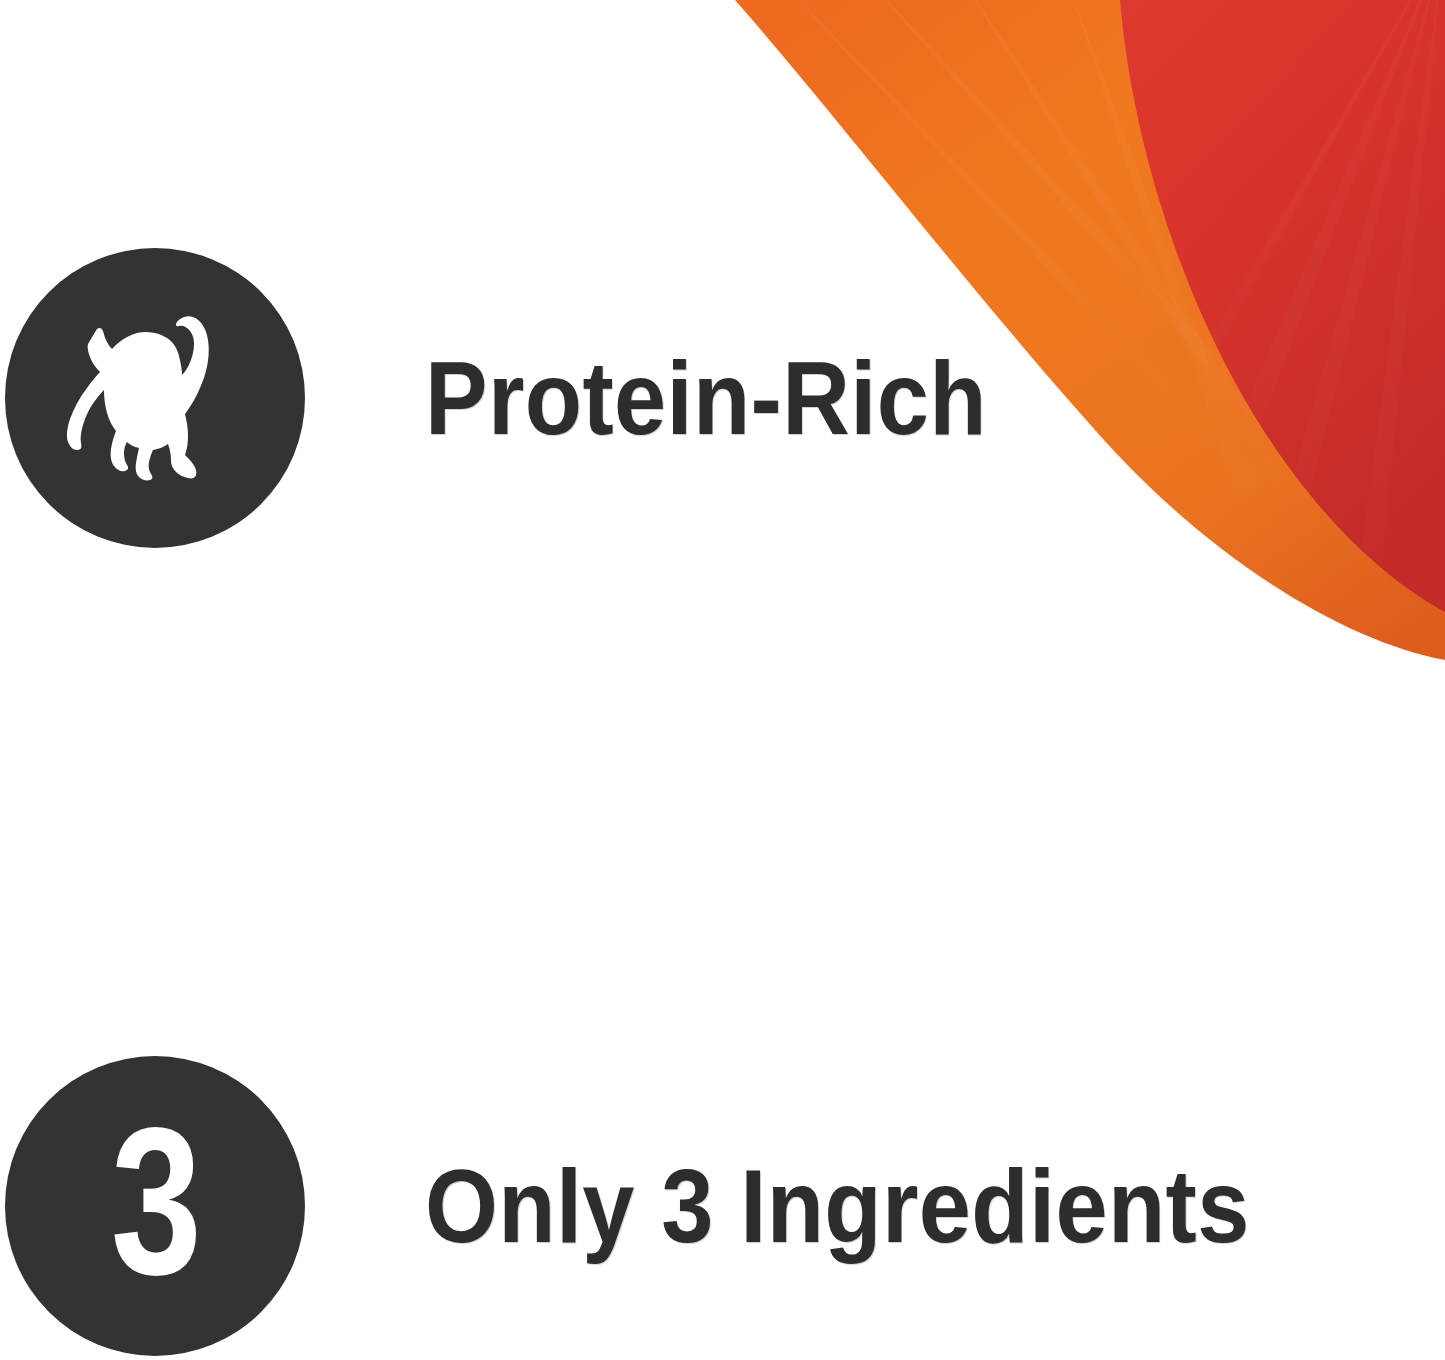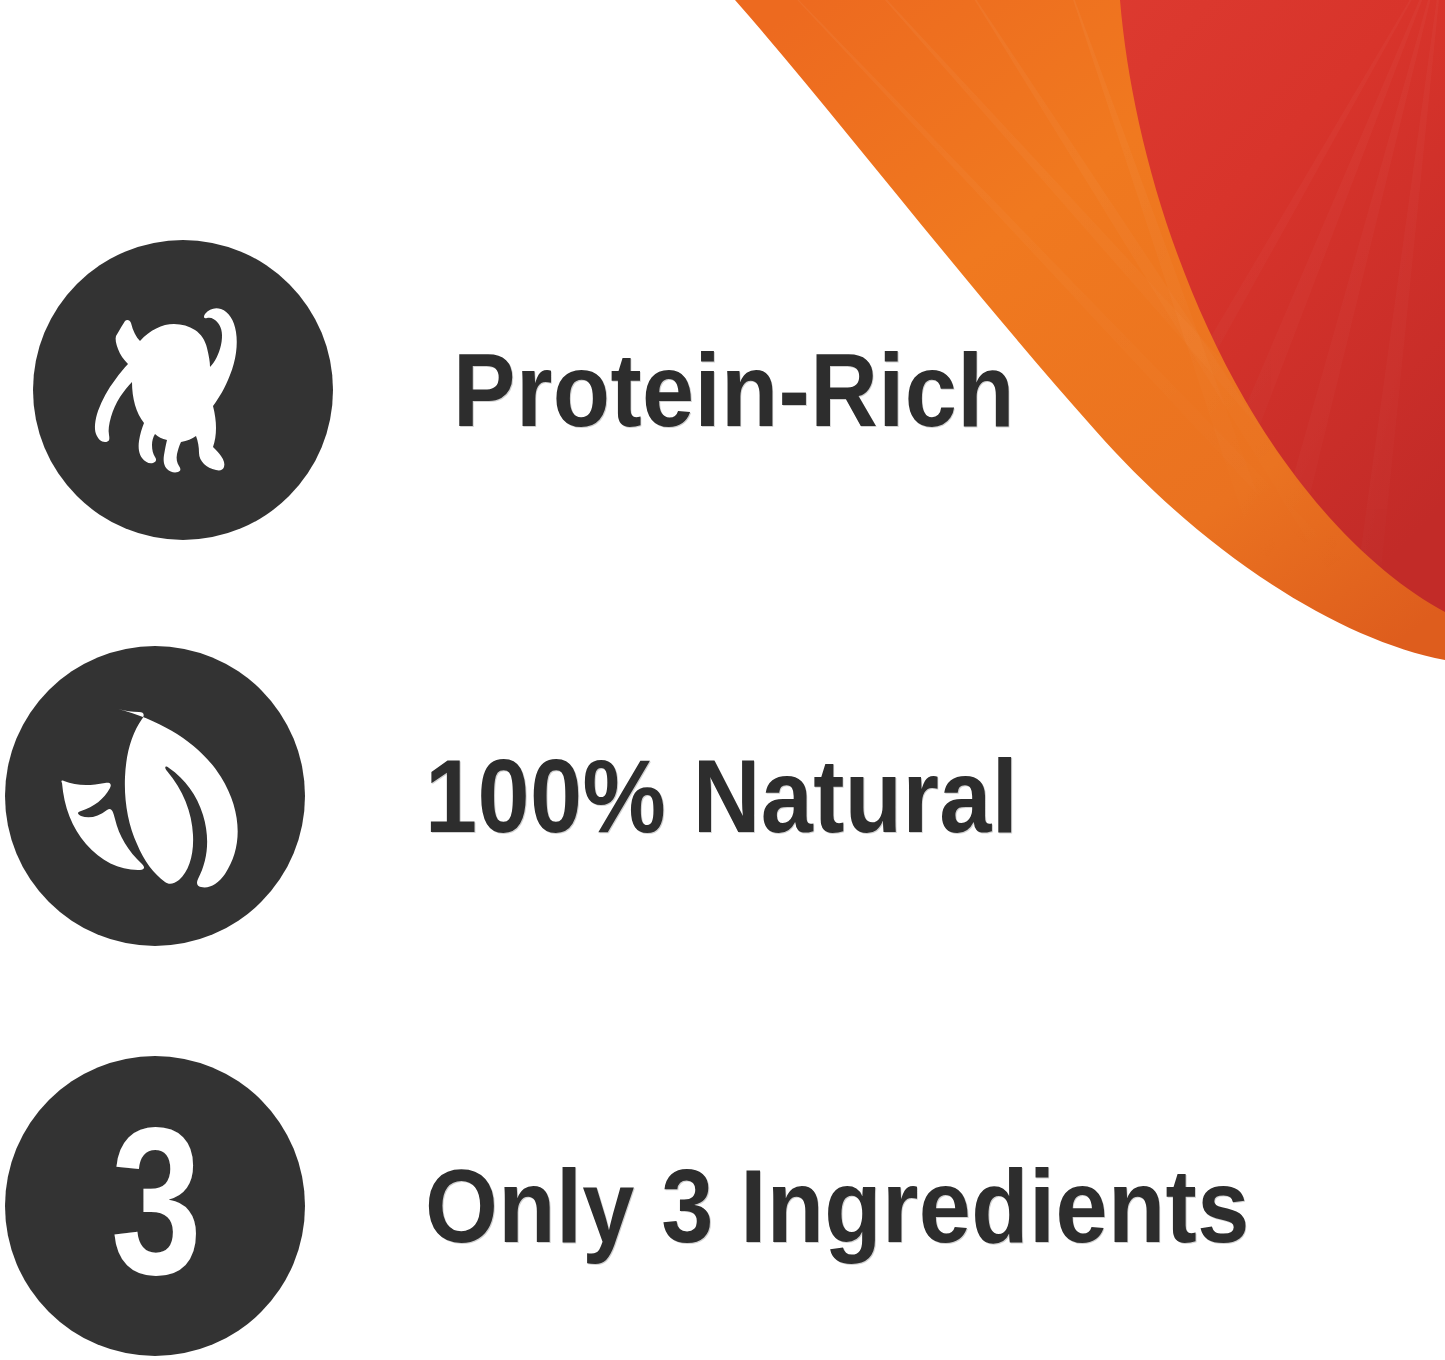--- a/index.html
+++ b/index.html
@@ -28,21 +28,21 @@
   #swoosh svg { display: block; width: 100%; height: 100%; }
 
   
   .feature-row {
     position: absolute;
     left: 0;
     display: flex;
     align-items: center;
     height: 300px;
   }
-  #row-0 { top: 240px; margin-left: 28px; }
+  #row-0 { top: 248px; }
   #row-1 { top: 646px; }
   #row-2 { top: 1056px; }
 
   .badge {
     position: relative;
     width: 300px;
     height: 300px;
     margin-left: 5px;
     border-radius: 50%;
     background: #333333;
@@ -189,63 +189,20 @@
             C 52 83 56 78 60 74
             C 56 70 52 65 50 59
             C 48 54 47 49 48 46 Z
           "></path>
         </svg>
       </span>
     </div>
     <div class="feature-label">Protein-Rich</div>
   </div>
 
-  <div class="feature-row" id="row-1">
-    <div class="badge">
-      <span>
-        <svg width="218" height="210" viewBox="0 0 218 210" xmlns="http://www.w3.org/2000/svg" aria-hidden="true">
-
-          <path fill="#ffffff" d="
-            M 72 18
-            C 118 30 155 54 175 86
-            C 196 120 197 156 179 183
-            C 172 193 163 198 155 196
-            C 151 195 150 192 152 188
-            C 162 169 164 147 157 124
-            C 151 104 139 88 123 77
-            C 119 74 118 76 121 80
-            C 137 99 146 121 147 144
-            C 148 164 143 180 133 189
-            C 128 193 123 194 119 191
-            C 108 183 98 170 91 153
-            C 82 133 78 110 79 86
-            C 80 62 86 42 96 28
-            C 99 24 98 21 93 21
-            C 86 21 79 20 72 18 Z
-          "></path>
-
-          <path fill="#ffffff" d="
-            M 16 92
-            C 18 116 26 137 40 153
-            C 55 170 73 179 92 179
-            C 98 179 100 177 96 173
-            C 82 160 73 145 69 128
-            C 67 119 65 116 61 119
-            C 52 126 43 128 35 125
-            C 31 123 31 121 35 120
-            C 48 116 58 108 64 97
-            C 66 93 64 91 59 92
-            C 44 95 30 95 18 90
-            C 15 89 15 90 16 92 Z
-          "></path>
-        </svg>
-      </span>
-    </div>
-    <div class="feature-label">100% Natural</div>
-  </div>
 
   <div class="feature-row" id="row-2">
     <div class="badge">
       <span class="badge-number">3</span>
     </div>
     <div class="feature-label">Only 3 Ingredients</div>
   </div>
 
 </div>
 

